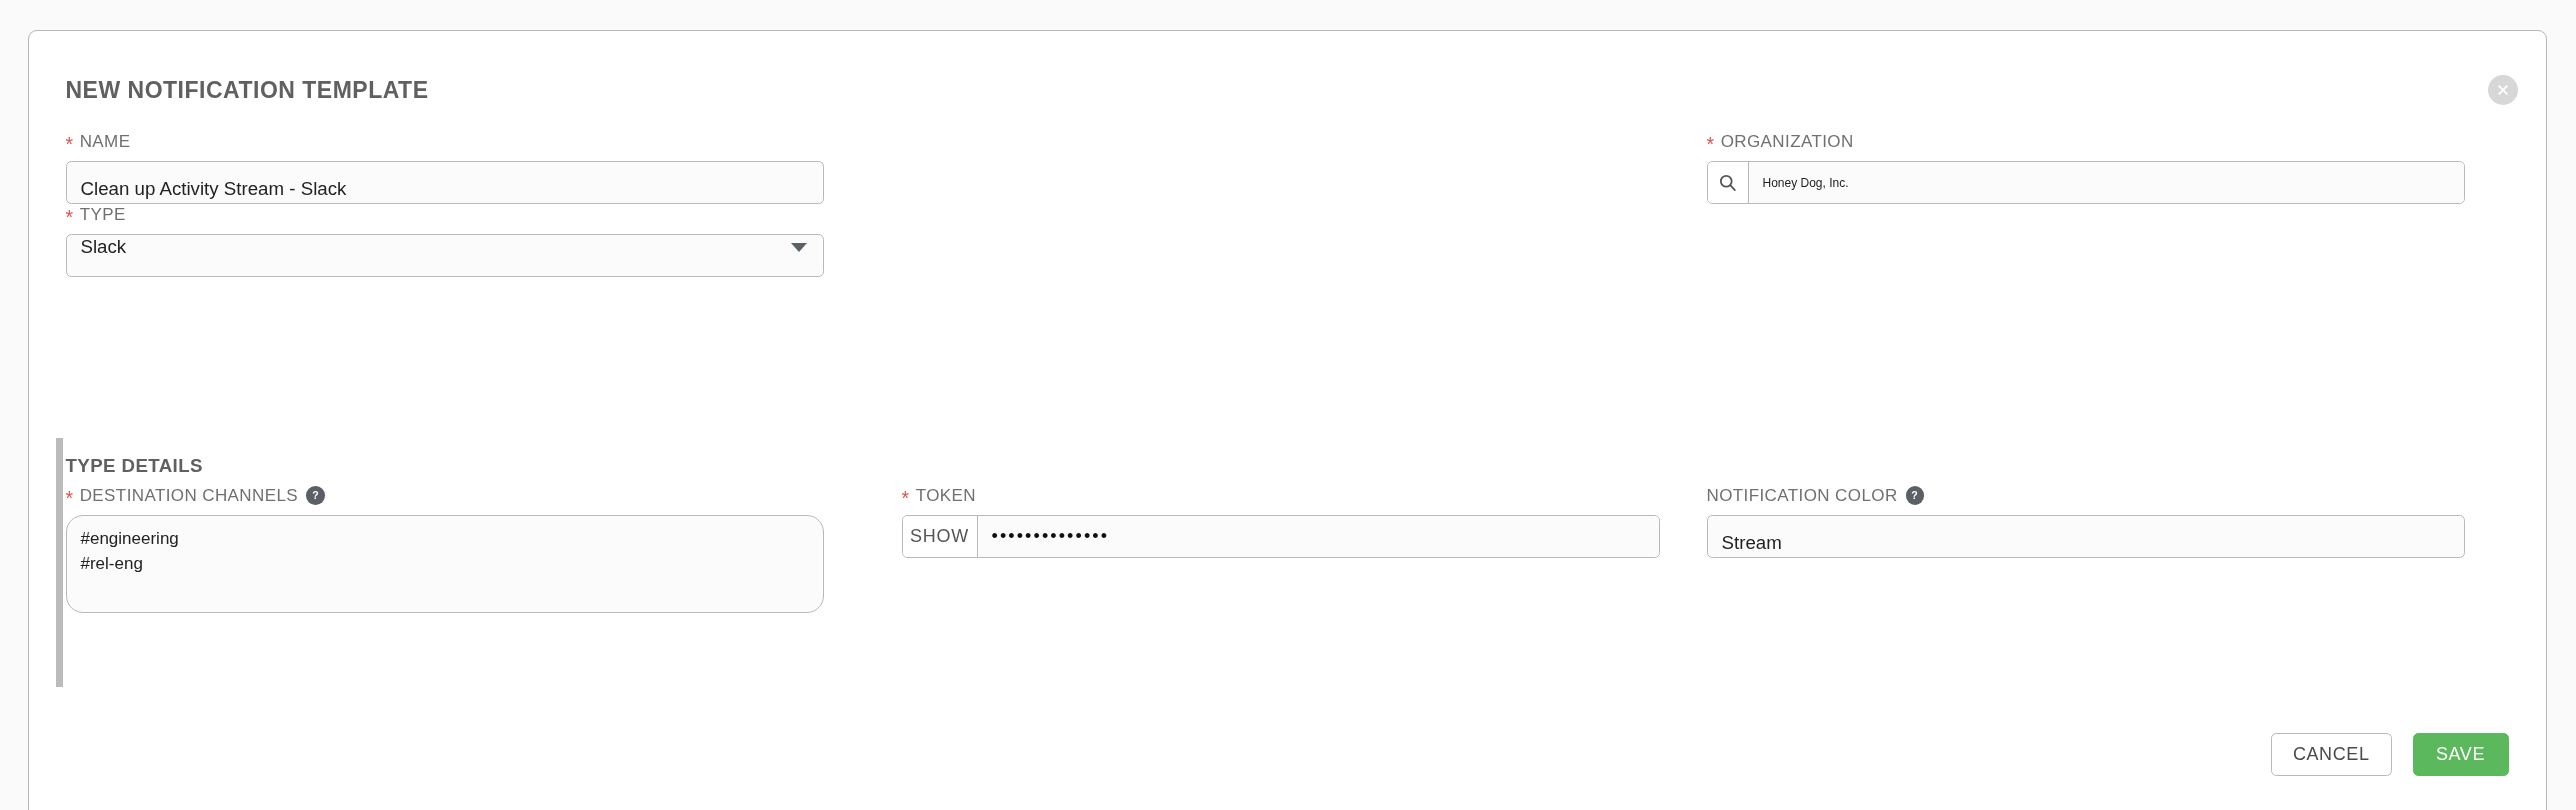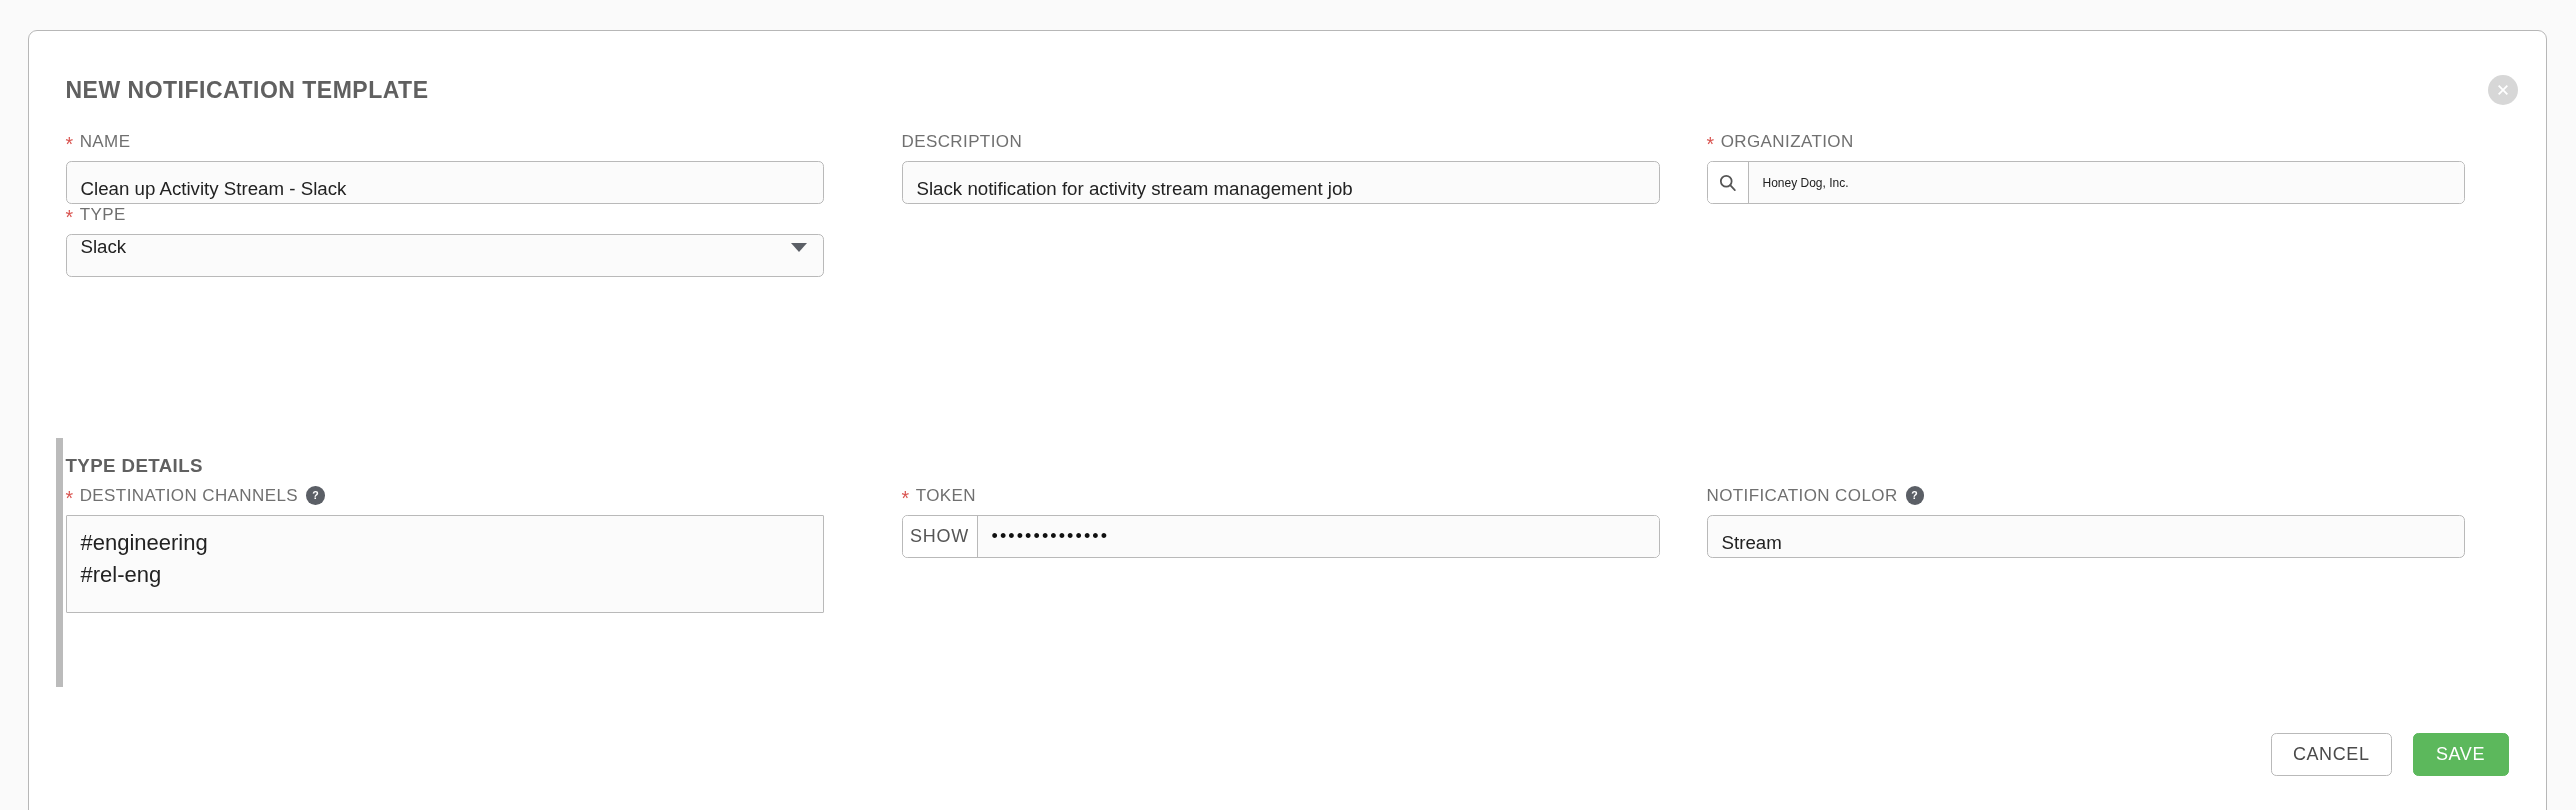--- a/index.html
+++ b/index.html
@@ -184,24 +184,24 @@
     font-size: 18px;
     letter-spacing: 2.1px;
     color: #111111;
   }
 
   
   .textarea-box {
     width: 100%;
     height: 98px;
     border: 1.8px solid #b9b9b9;
-    border-radius: 1px;
+    border-radius: 17px;
     background: #fbfbfb;
     padding: 10.7px 14px 0 14px;
-    font-size: 22px;
+    font-size: 17px;
     color: #222222;
     line-height: 1.45;
     white-space: pre;
     overflow: hidden;
     cursor: text;
   }
 
   
   .section-accent {
     position: absolute;
@@ -272,26 +272,20 @@
     </div>
 
     <div class="field col-1" style="top:101px;">
       <div class="field-label">
         <span class="req-star">*</span>
         <span>NAME</span>
       </div>
       <div class="input-box" placeholder="">Clean up Activity Stream - Slack</div>
     </div>
 
-    <div class="field col-2" style="top:101px;">
-      <div class="field-label">
-        <span>DESCRIPTION</span>
-      </div>
-      <div class="input-box" placeholder="">Slack notification for activity stream management job</div>
-    </div>
 
     <div class="field col-3" style="top:101px;">
       <div class="field-label">
         <span class="req-star">*</span>
         <span>ORGANIZATION</span>
       </div>
       <div class="input-group">
         <div class="ig-prefix search">
           <svg width="19.5" height="19.5" viewBox="0 0 22 22" aria-hidden="true">
             <circle cx="9.3" cy="9.3" r="6.1" fill="none" stroke="#555555" stroke-width="2"></circle>

